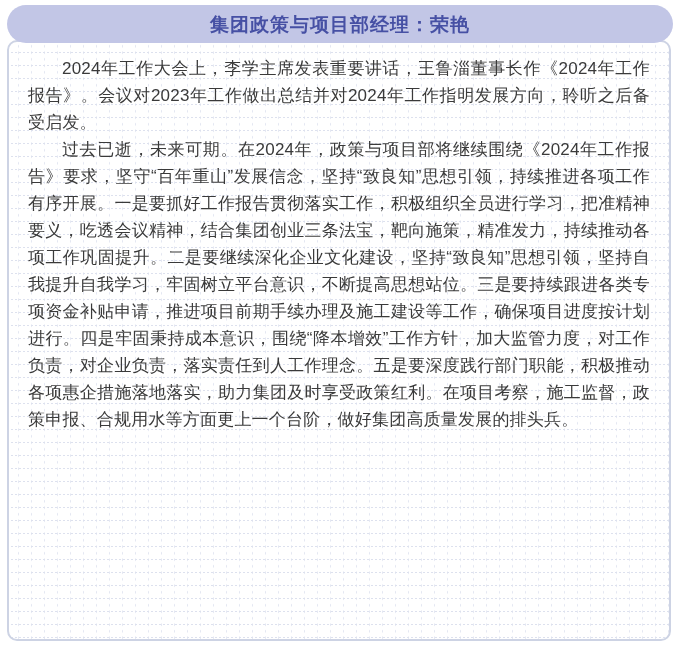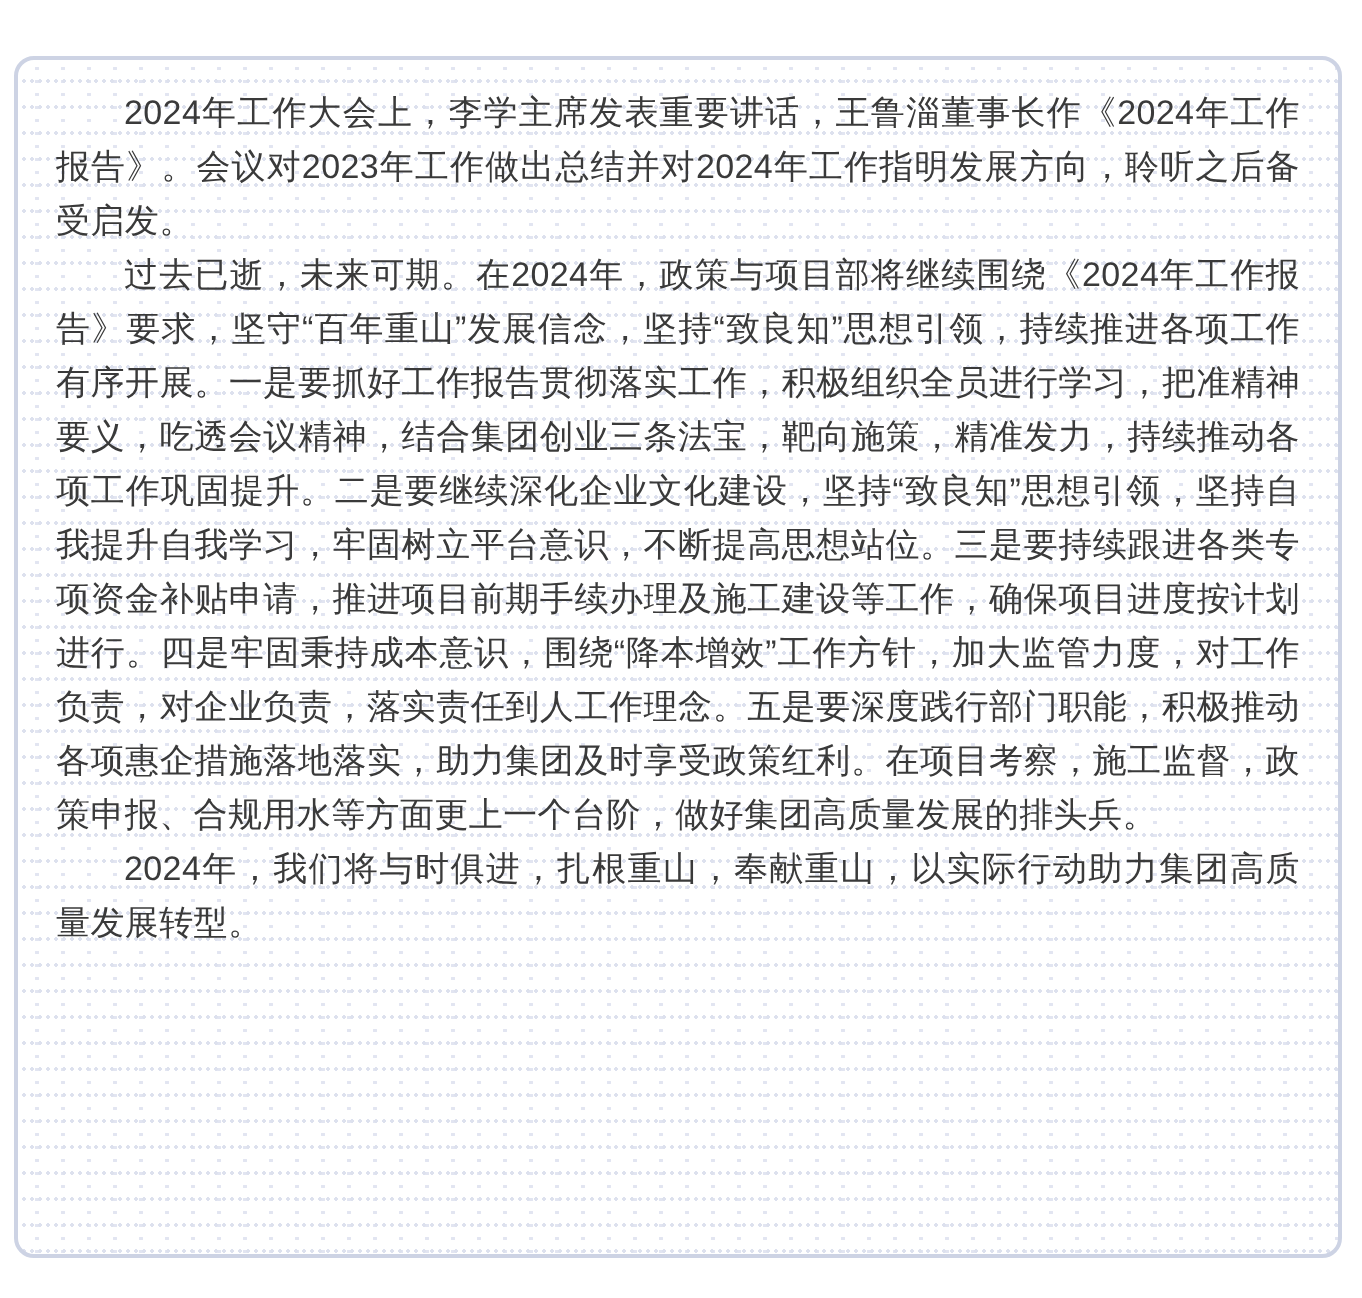--- a/index.html
+++ b/index.html
@@ -33,21 +33,21 @@
   .title-bar .title-text {
     font-size: 19px;
     font-weight: bold;
     color: #4650a4;
     letter-spacing: 1px;
     line-height: 1;
   }
   .content-box {
     position: absolute;
     left: 7px;
-    top: 28px;
+    top: 40px;
     width: 664px;
     height: 601px;
     box-sizing: border-box;
     border: 2px solid #cdd3e4;
     border-radius: 10px;
     background-color: #ffffff;
     
     background-image:
       radial-gradient(circle, #dde1ee 0.9px, rgba(255,255,255,0) 1px),
       radial-gradient(circle, #e2e5f1 0.9px, rgba(255,255,255,0) 1px);
@@ -64,20 +64,22 @@
     color: #3a3a3a;
     text-align: justify;
     letter-spacing: 0.2px;
   }
 </style>
 </head>
 <body>
 
 <div class="page">
 
+  <div class="title-bar">
+    <span class="title-text">集团政策与项目部经理：荣艳</span>
+  </div>
 
   <div class="content-box">
     <p>2024年工作大会上，李学主席发表重要讲话，王鲁淄董事长作《2024年工作报告》。会议对2023年工作做出总结并对2024年工作指明发展方向，聆听之后备受启发。</p>
     <p>过去已逝，未来可期。在2024年，政策与项目部将继续围绕《2024年工作报告》要求，坚守“百年重山”发展信念，坚持“致良知”思想引领，持续推进各项工作有序开展。一是要抓好工作报告贯彻落实工作，积极组织全员进行学习，把准精神要义，吃透会议精神，结合集团创业三条法宝，靶向施策，精准发力，持续推动各项工作巩固提升。二是要继续深化企业文化建设，坚持“致良知”思想引领，坚持自我提升自我学习，牢固树立平台意识，不断提高思想站位。三是要持续跟进各类专项资金补贴申请，推进项目前期手续办理及施工建设等工作，确保项目进度按计划进行。四是牢固秉持成本意识，围绕“降本增效”工作方针，加大监管力度，对工作负责，对企业负责，落实责任到人工作理念。五是要深度践行部门职能，积极推动各项惠企措施落地落实，助力集团及时享受政策红利。在项目考察，施工监督，政策申报、合规用水等方面更上一个台阶，做好集团高质量发展的排头兵。</p>
-    <p>2024年，我们将与时俱进，扎根重山，奉献重山，以实际行动助力集团高质量发展转型。</p>
   </div>
 
 </div>
 
 </body></html>

